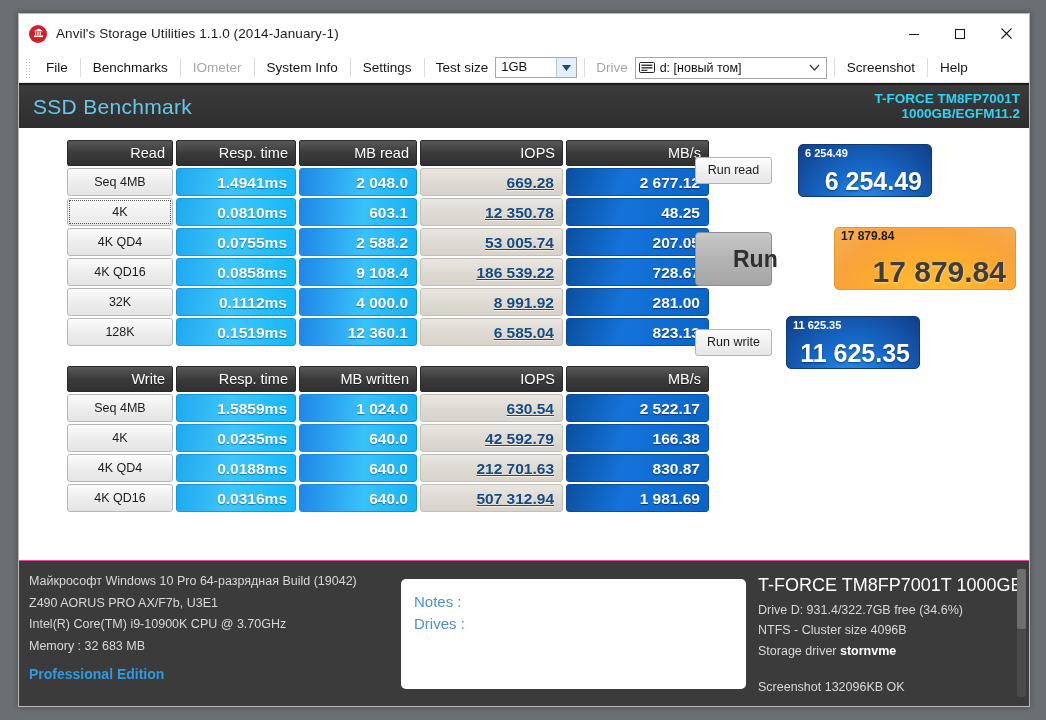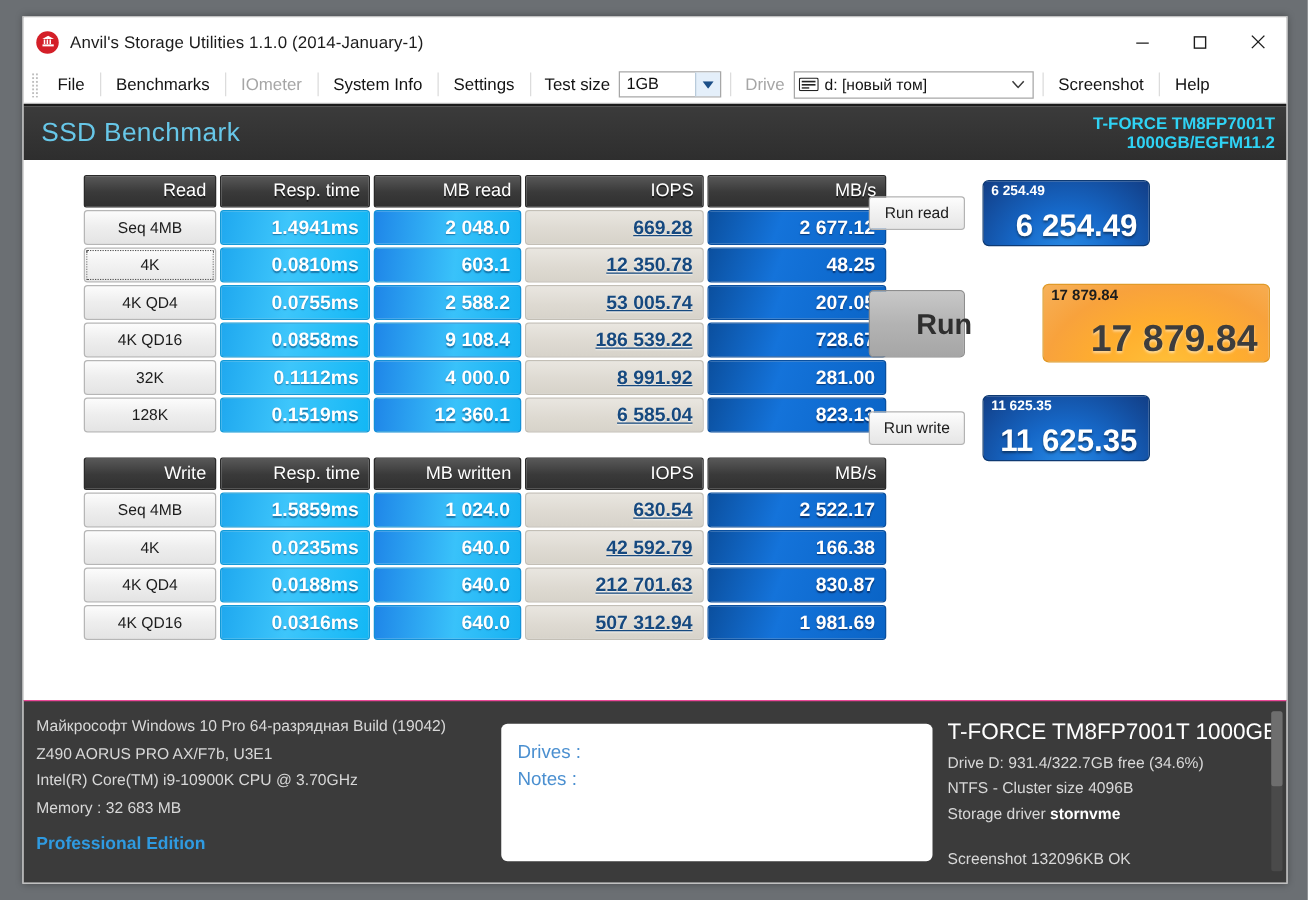--- a/index.html
+++ b/index.html
@@ -499,21 +499,21 @@
               </td>
             </tr>
           </tbody>
       </table>
     </div>
 
     <div id="scores">
 
       <div class="score-line" style="margin-top:6px;">
         <div class="runbtn">Run read</div>
-        <div class="scorebox sb-blue" style="margin-left:14px;text-decoration:underline;">
+        <div class="scorebox sb-blue" style="margin-left:26px;text-decoration:underline;">
           <span class="mini">6 254.49</span>
           <span class="big">6 254.49</span>
         </div>
       </div>
 
       <div class="score-line" style="margin-top:30px;">
         <div id="runbig">Run</div>
         <div class="scorebox sb-orange" style="margin-left:62px;">
           <span class="mini">17 879.84</span>
           <span class="big">17 879.84</span>
@@ -534,22 +534,22 @@
   <div id="footer">
     <div id="sysinfo">
       <div>Майкрософт Windows 10 Pro 64-разрядная Build (19042)</div>
       <div>Z490 AORUS PRO AX/F7b, U3E1</div>
       <div>Intel(R) Core(TM) i9-10900K CPU @ 3.70GHz</div>
       <div>Memory : 32 683 MB</div>
       <div class="edition">Professional Edition</div>
     </div>
 
     <div id="notesbox">
+      <div>Notes :</div>
       <div>Drives :</div>
-      <div>Notes :</div>
     </div>
 
     <div id="driveinfo">
       <div class="hdline">T-FORCE TM8FP7001T 1000GB/EGFM11</div>
       <div>Drive D: 931.4/322.7GB free (34.6%)</div>
       <div>NTFS - Cluster size 4096B</div>
       <div>
         <span>Storage driver</span>
         <span class="drvbold">stornvme</span>
       </div>

